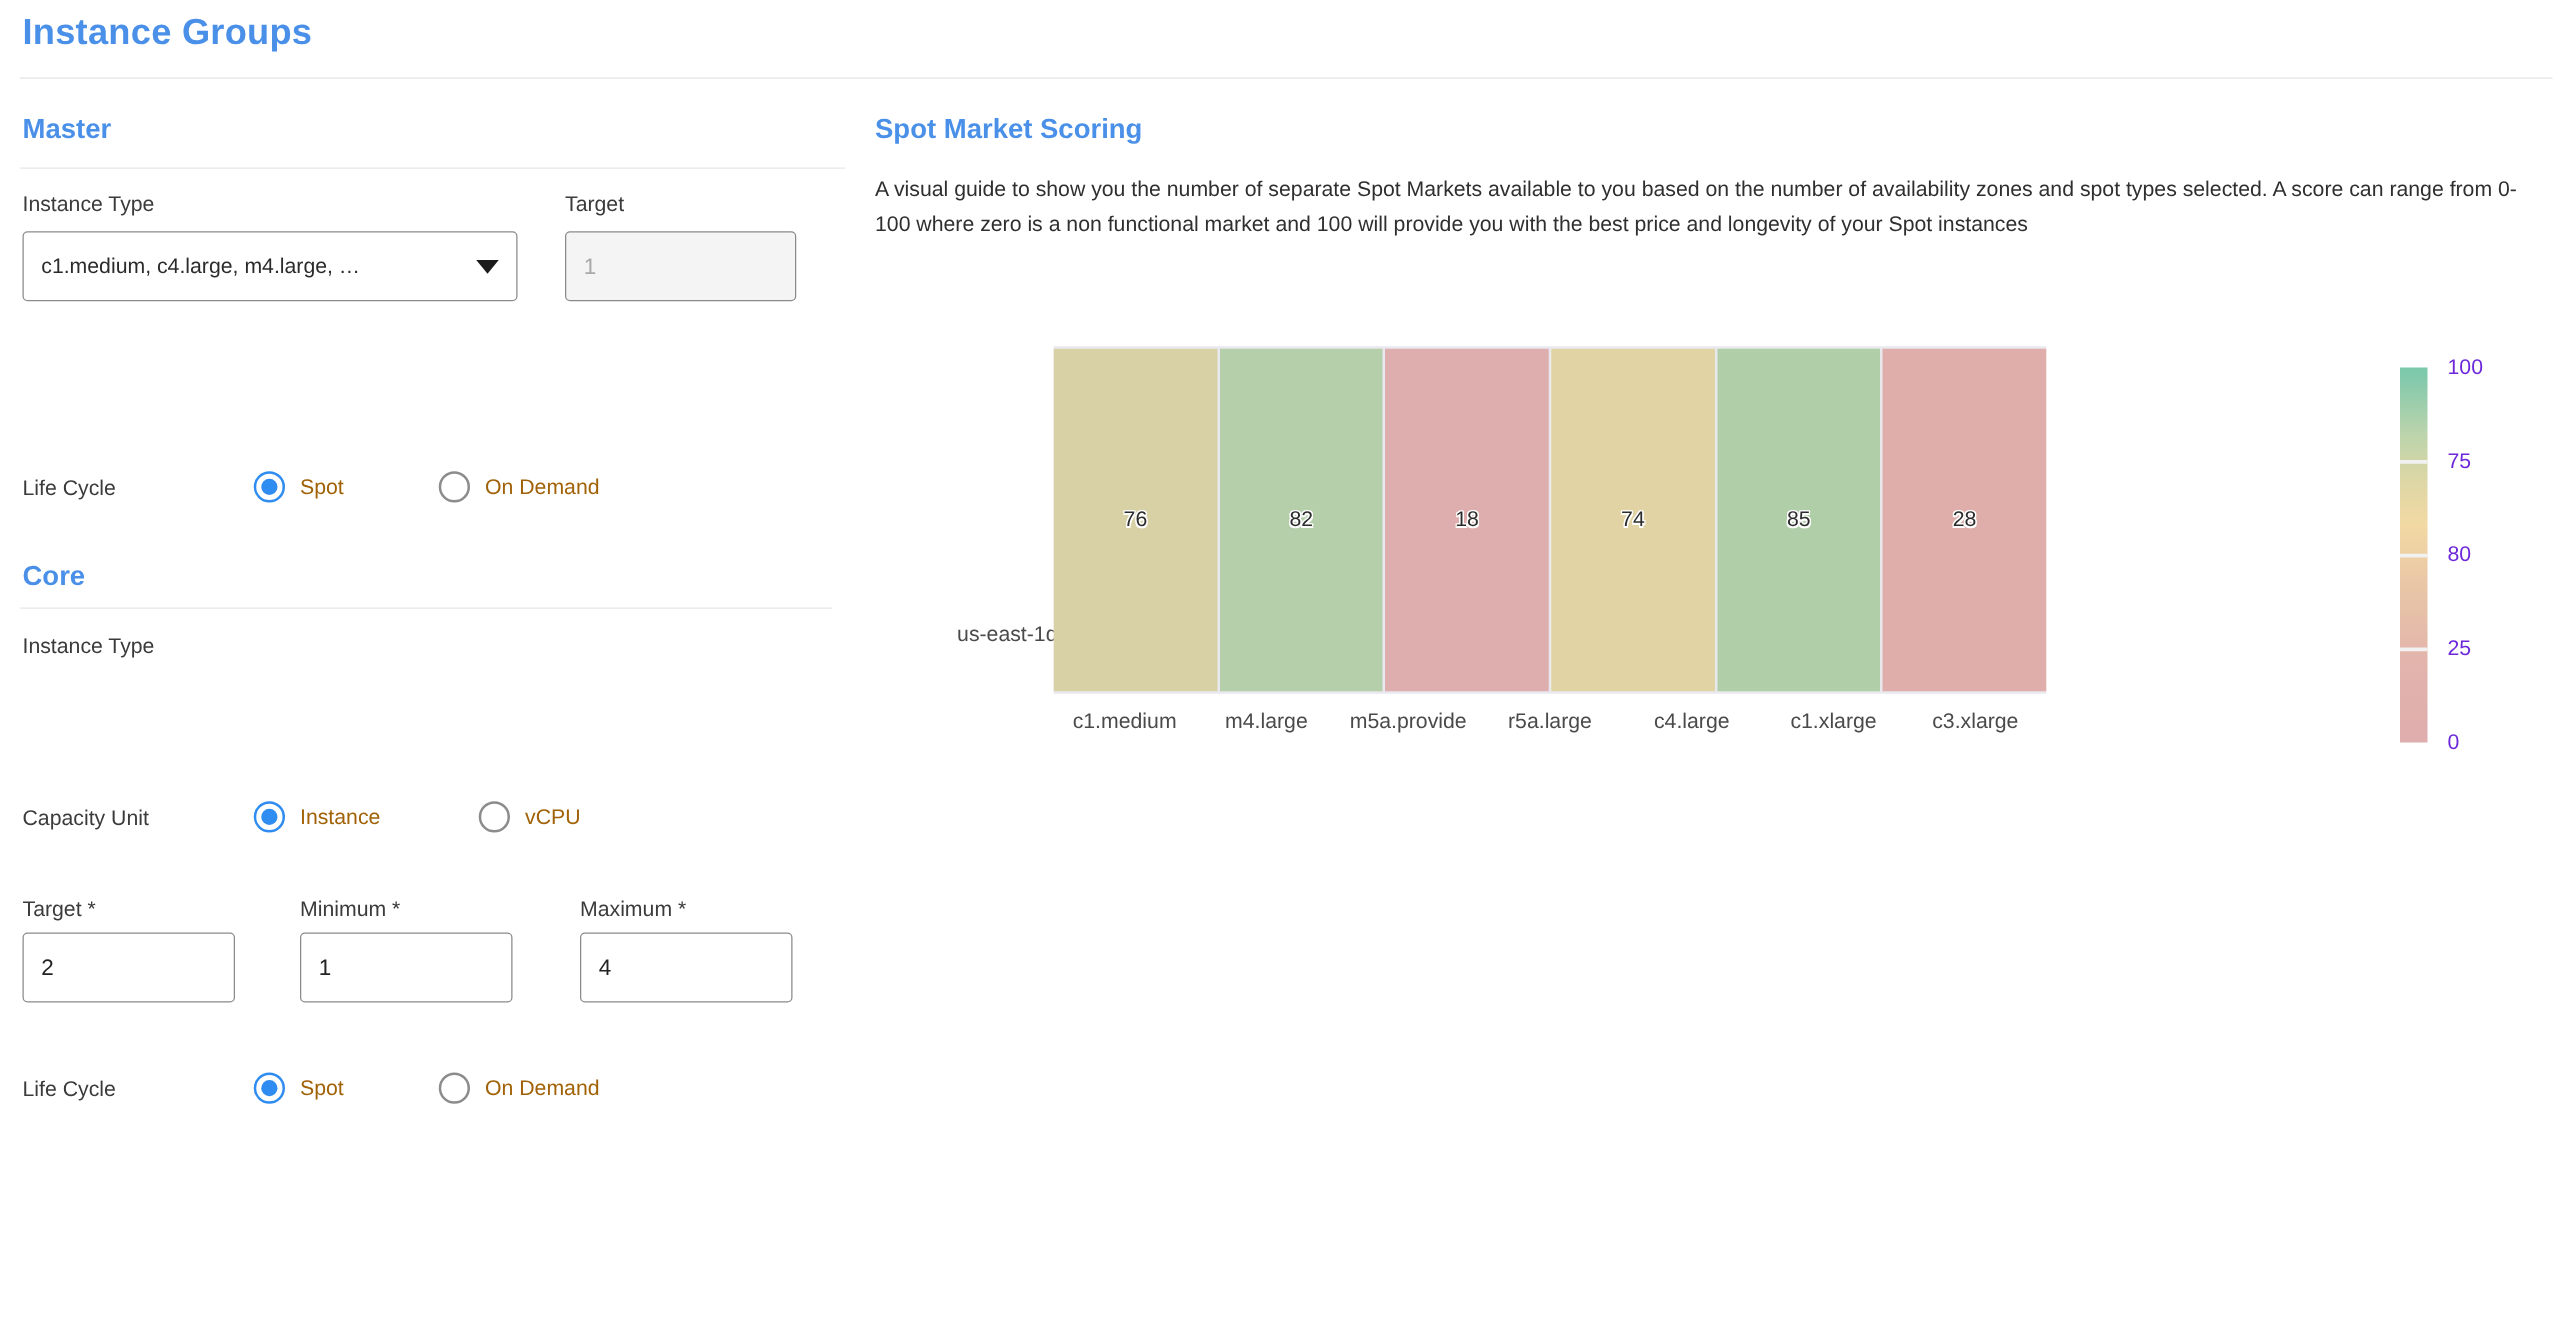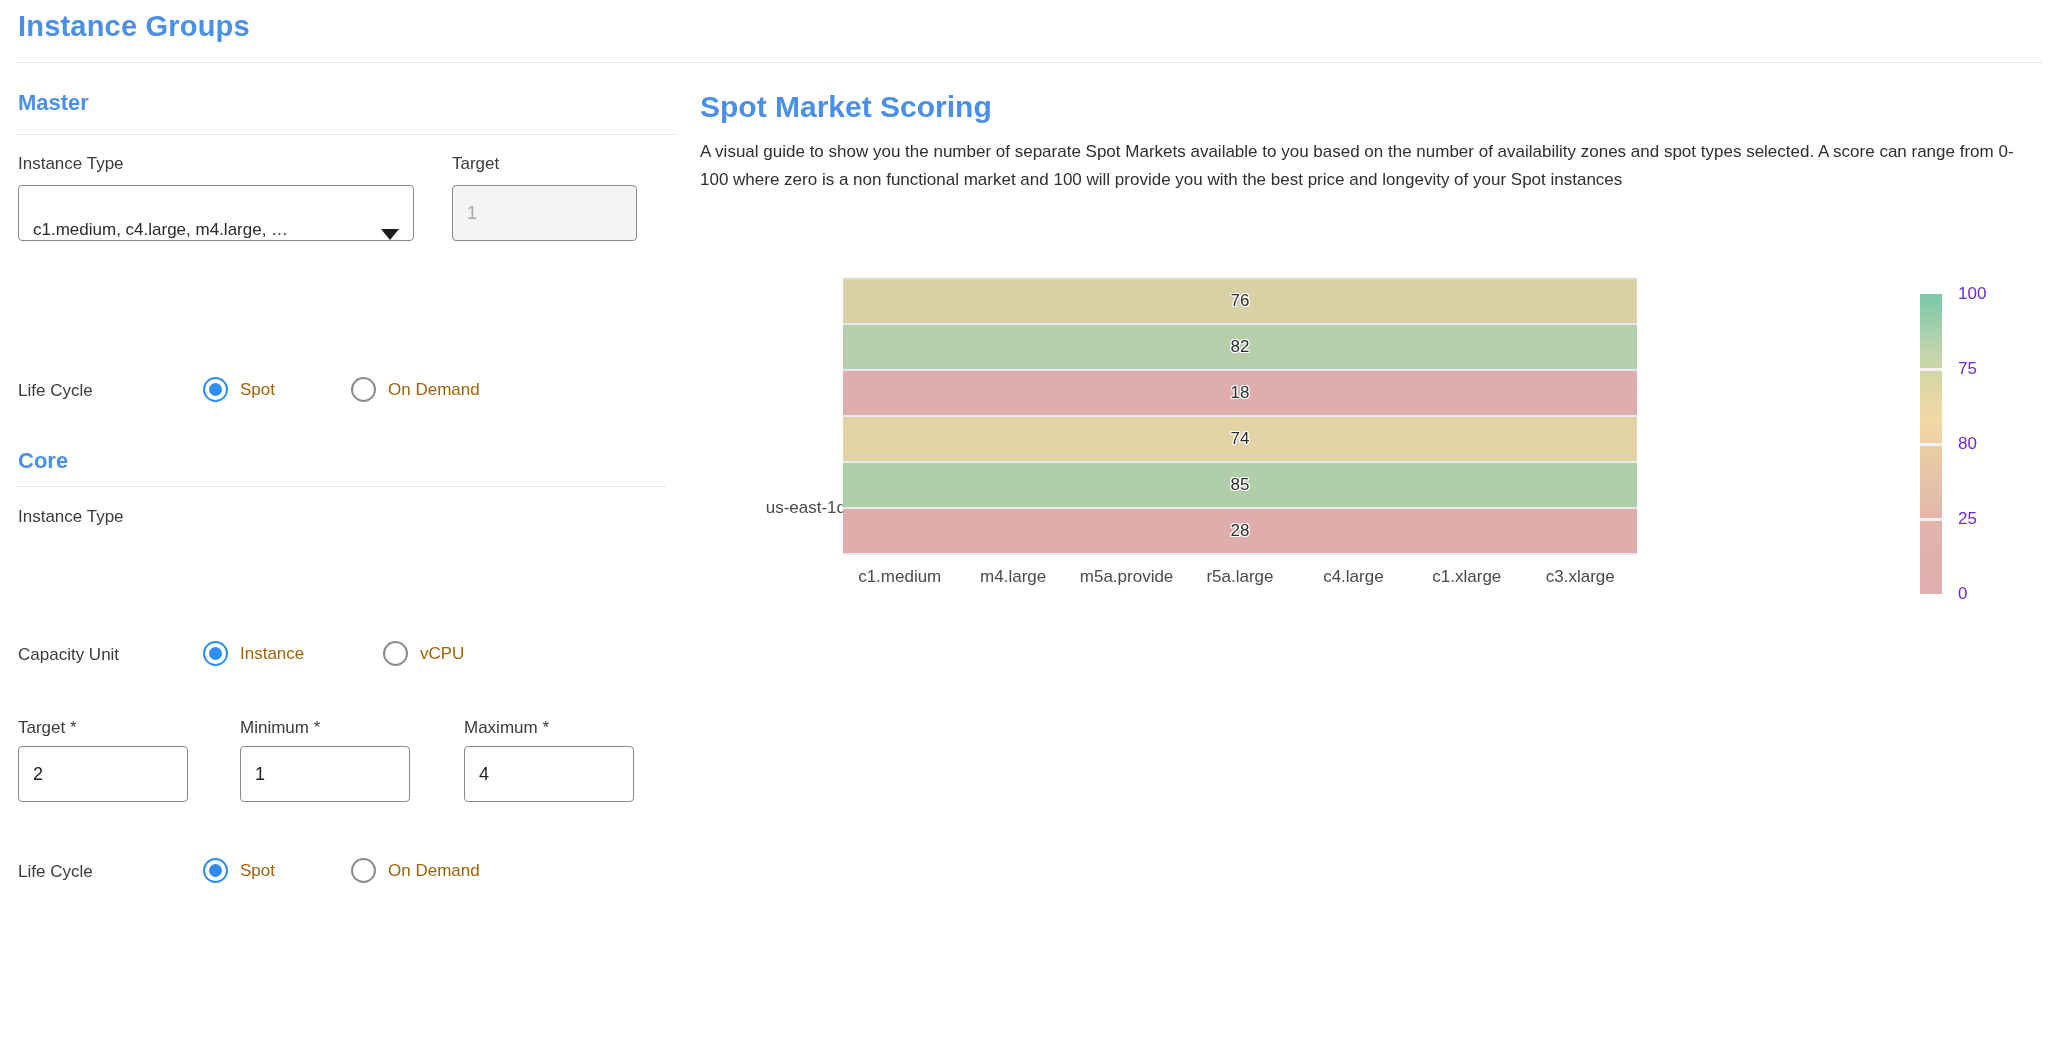--- a/index.html
+++ b/index.html
@@ -135,21 +135,21 @@
 
   
   #right-col {
     position: absolute;
     left: 700px; top: 72px;
     width: 1358px; height: 986px;
   }
   #smk-title {
     position: absolute;
     left: 0; top: 18px;
-    font-size: 30px;
+    font-size: 22px;
     font-weight: 600;
     color: #4a90e8;
   }
   #smk-desc {
     position: absolute;
     left: 0; top: 66px;
     width: 1330px;
     font-size: 17px;
     line-height: 28px;
     color: #2f2f2f;
@@ -170,21 +170,20 @@
     white-space: nowrap;
   }
   #heat-row {
     position: absolute;
     left: 143px; top: 75px;
     width: 794px; height: 278px;
     display: flex;
     background: #e8e8ee;
     gap: 2px;
     padding: 2px 0;
-    flex-direction: column;
   }
   .heat-cell {
     flex: 1 1 0;
     position: relative;
     display: flex;
     align-items: center;
     justify-content: center;
   }
   .heat-cell .cval {
     font-size: 17px;
@@ -248,21 +247,21 @@
 <div id="title-rule"></div>
 
 <div id="left-col">
 
   <div class="section-head" style="left:18px; top:18px;">Master</div>
   <div class="section-rule" style="left:16px; top:62px; width:660px;"></div>
 
   <div class="field-label" style="left:18px; top:82px;">Instance Type</div>
   <div class="field-label" style="left:452px; top:82px;">Target</div>
 
-  <div class="select-box" style="left:18px; top:113px; width:396px; height:56px;align-items:flex-end;">
+  <div class="select-box" style="left:18px; top:113px; width:396px; height:56px;">
     <span class="sel-val">c1.medium, c4.large, m4.large, …</span>
     <span class="caret"></span>
   </div>
 
   <div class="text-box disabled" style="left:452px; top:113px; width:185px; height:56px;">
     <span>1</span>
   </div>
 
   <div class="radio-row" style="left:18px; top:305px; width:600px;">
     <span class="rlabel">Life Cycle</span>

